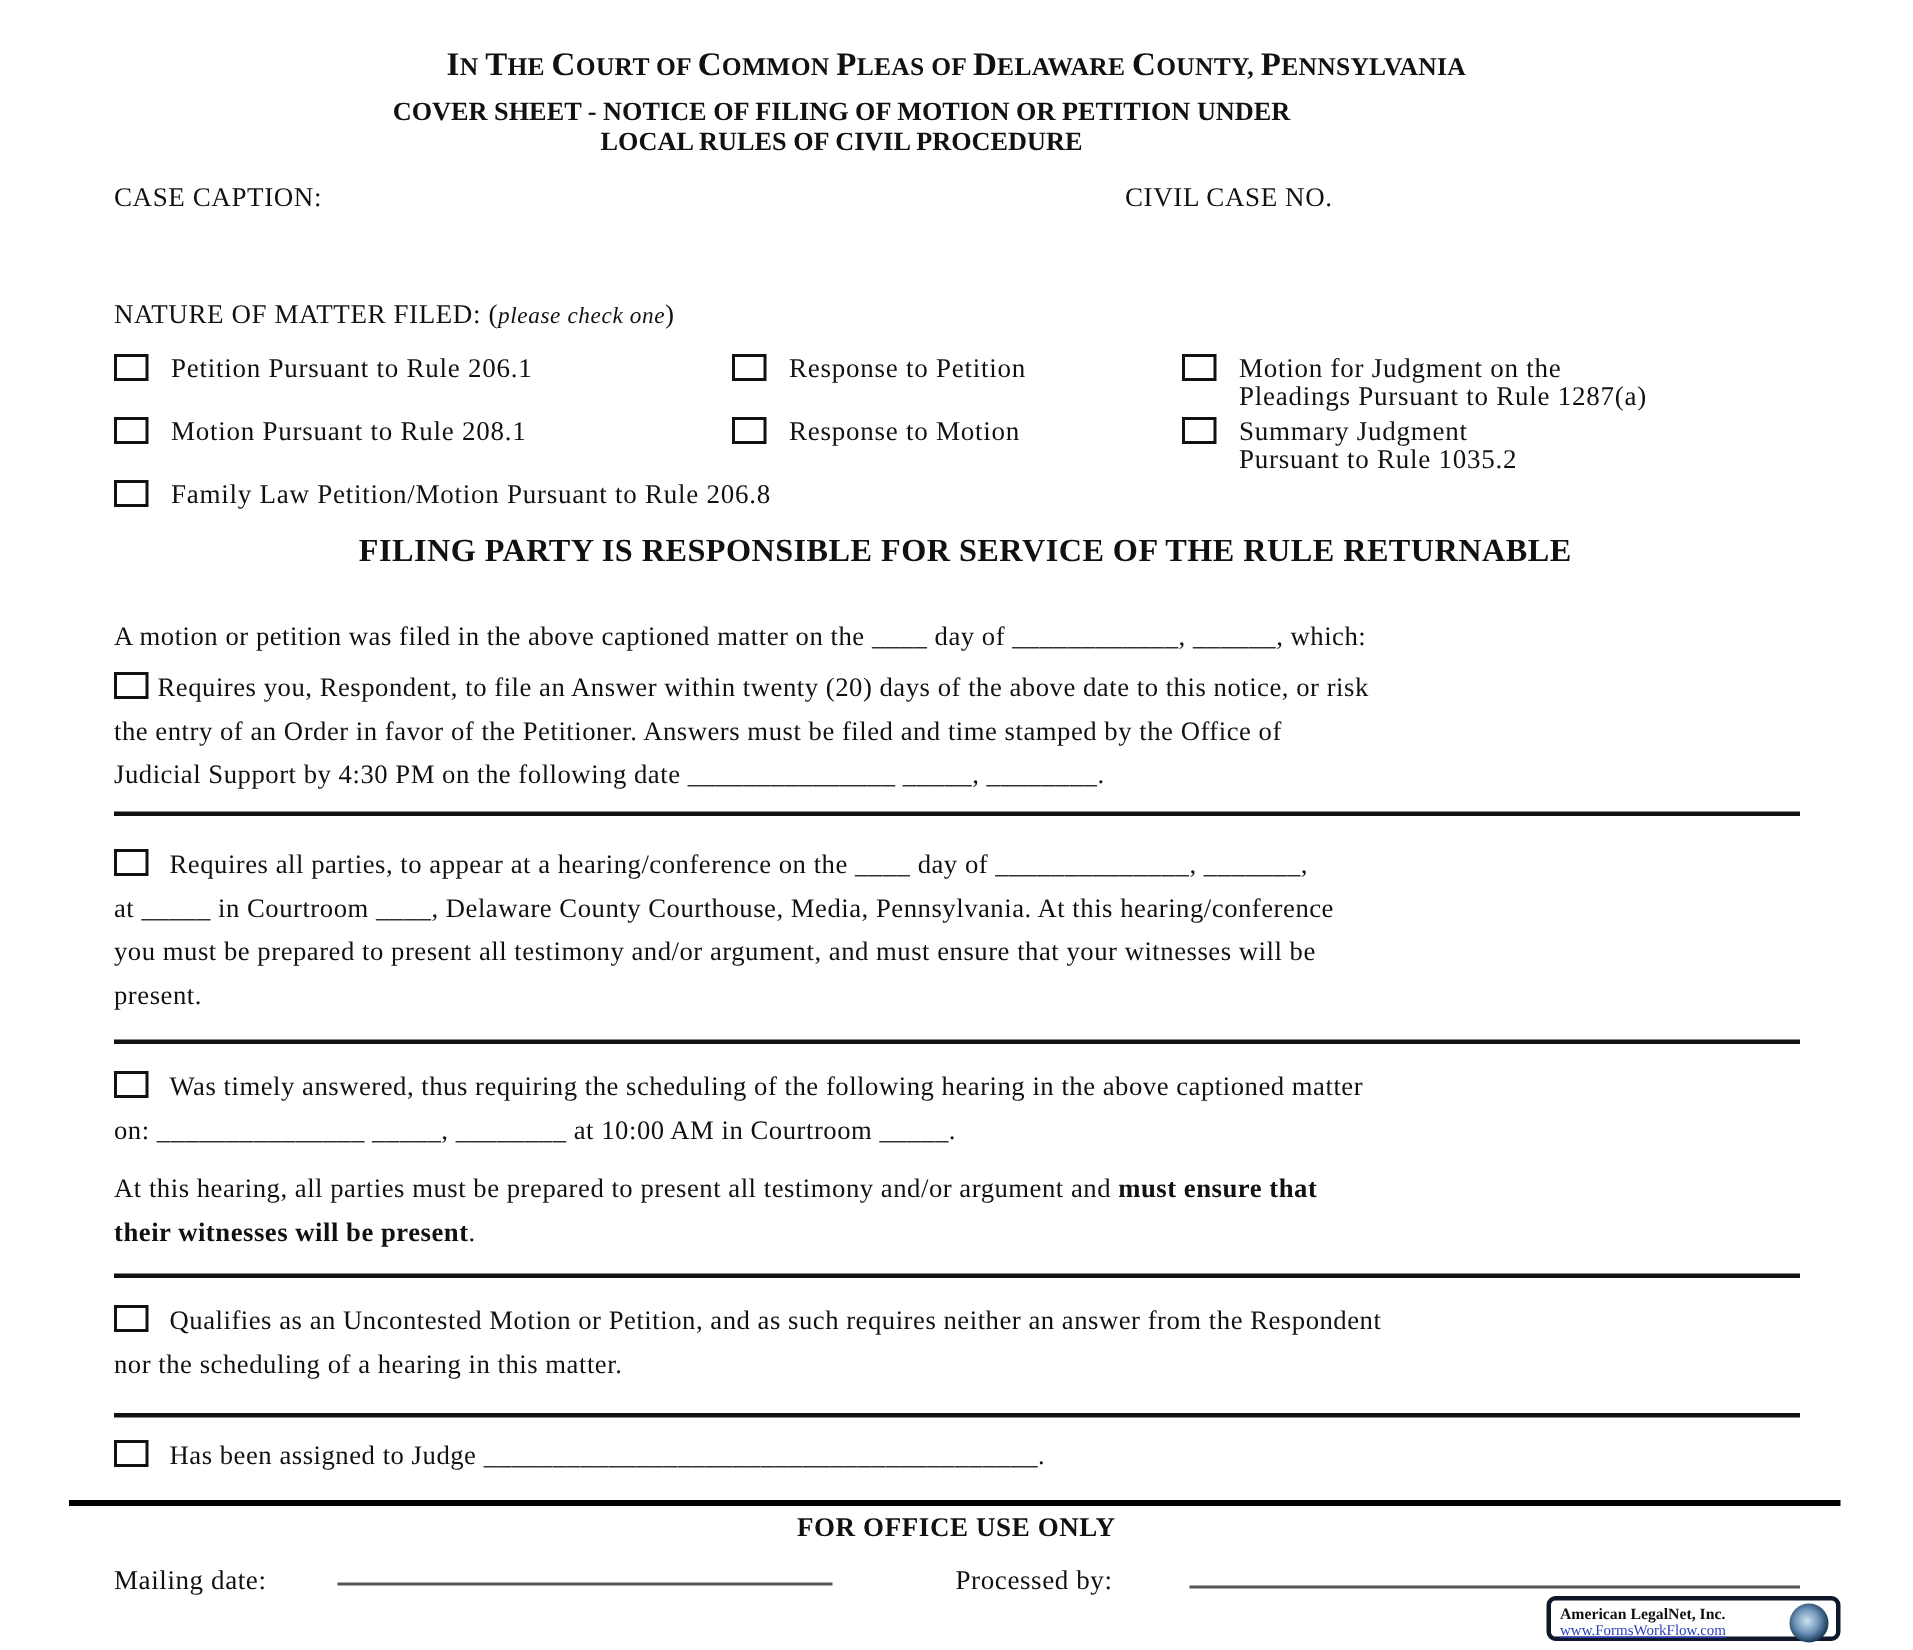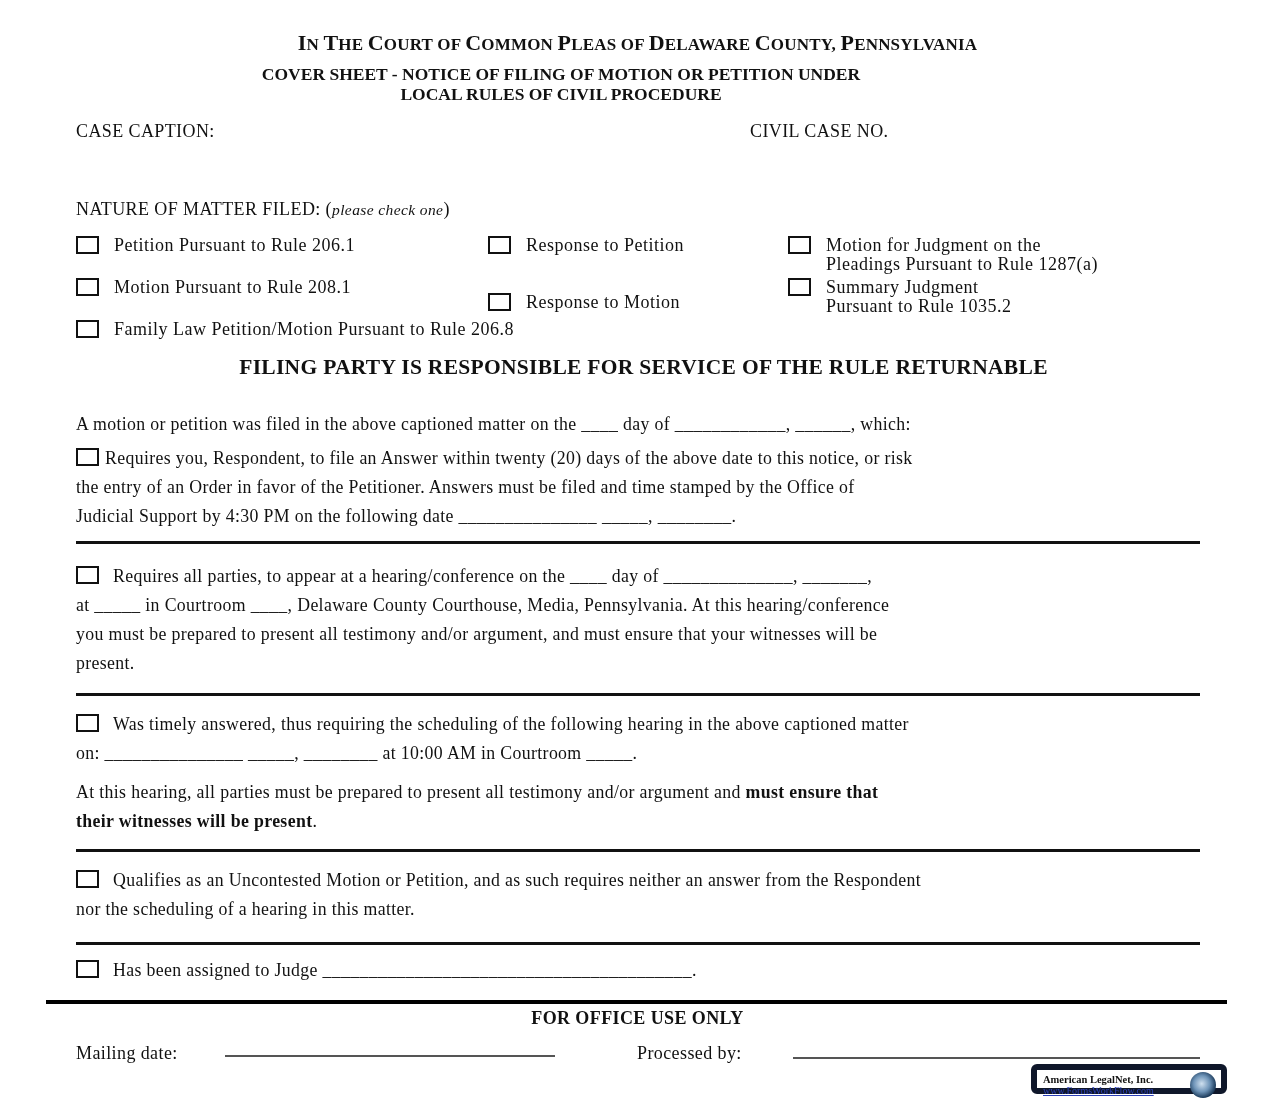--- a/index.html
+++ b/index.html
@@ -25,21 +25,21 @@
   .para { left: 76px; width: 1130px; font-size: 17.8px; letter-spacing: 0.35px; }
   .line { line-height: 29px; white-space: nowrap; }
   .bold { font-weight: bold; }
 
   .rule { position: absolute; left: 76px; width: 1124px; height: 3px; background: #111; }
   .rule-thick { position: absolute; left: 46px; width: 1181px; height: 4px; background: #000; }
 
   .office { left: 0; width: 1275px; top: 1008px; text-align: center; font-weight: bold; font-size: 18px; letter-spacing: 0.4px; }
   .sigline { position: absolute; height: 2px; background: #555; }
 
-  .brand { left: 1031px; top: 1064px; width: 196px; height: 30px; border: 6px solid #0f172a; border-radius: 6px; background: #fff; }
+  .brand { left: 1031px; top: 1064px; width: 196px; height: 30px; border: 3px solid #0f172a; border-radius: 6px; background: #fff; }
   .brand .b1 { position: absolute; left: 6px; top: 4px; font-size: 10.5px; font-weight: bold; color: #111; }
   .brand .b2 { position: absolute; left: 6px; top: 15px; font-size: 10px; color: #2a3fb8; text-decoration: underline; }
   .brand .globe { position: absolute; right: 5px; top: 2px; width: 26px; height: 26px; border-radius: 50%; background: radial-gradient(circle at 45% 45%, #cfe0ef 0%, #6e94b8 40%, #1b3a5a 70%, #0b1b2c 100%); }
 </style>
 </head>
 <body>
 
 <div class="abs court-title">
   <span>I</span><span class="sc">N </span><span>T</span><span class="sc">HE </span><span>C</span><span class="sc">OURT OF </span><span>C</span><span class="sc">OMMON </span><span>P</span><span class="sc">LEAS OF </span><span>D</span><span class="sc">ELAWARE </span><span>C</span><span class="sc">OUNTY, </span><span>P</span><span class="sc">ENNSYLVANIA</span>
 </div>
@@ -65,21 +65,21 @@
 </div>
 <div class="abs opt" style="left:788px; top:236px; width:420px; height:40px;">
   <span class="cbox"></span>
   <span class="txt">Motion for Judgment on the</span>
   <span class="txt" style="top:19px;">Pleadings Pursuant to Rule 1287(a)</span>
 </div>
 <div class="abs opt" style="left:76px; top:278px; width:400px; height:22px;">
   <span class="cbox"></span>
   <span class="txt">Motion Pursuant to Rule 208.1</span>
 </div>
-<div class="abs opt" style="left:488px; top:293px; width:280px; height:22px;padding-left:10px;">
+<div class="abs opt" style="left:488px; top:278px; width:280px; height:22px;padding-left:10px;">
   <span class="cbox"></span>
   <span class="txt">Response to Motion</span>
 </div>
 <div class="abs opt" style="left:788px; top:278px; width:420px; height:40px;">
   <span class="cbox"></span>
   <span class="txt">Summary Judgment</span>
   <span class="txt" style="top:19px;">Pursuant to Rule 1035.2</span>
 </div>
 <div class="abs opt" style="left:76px; top:320px; width:600px; height:22px;">
   <span class="cbox"></span>

